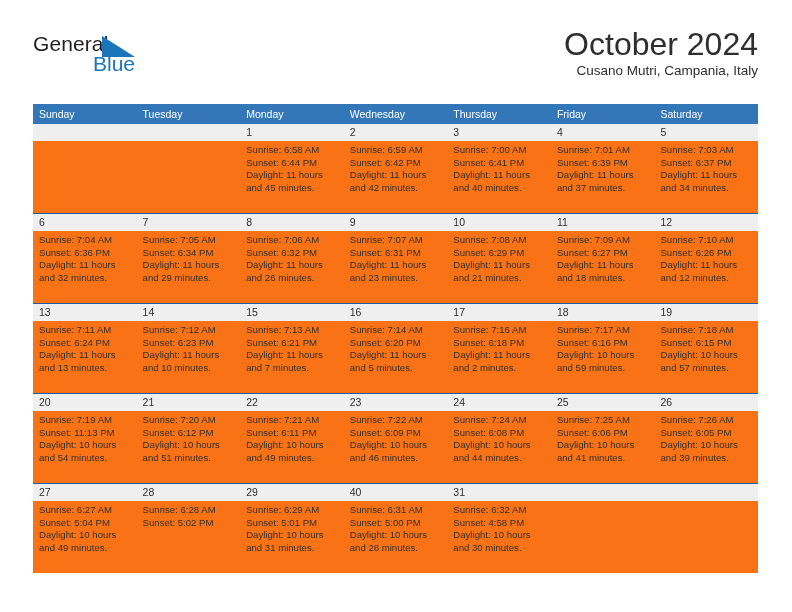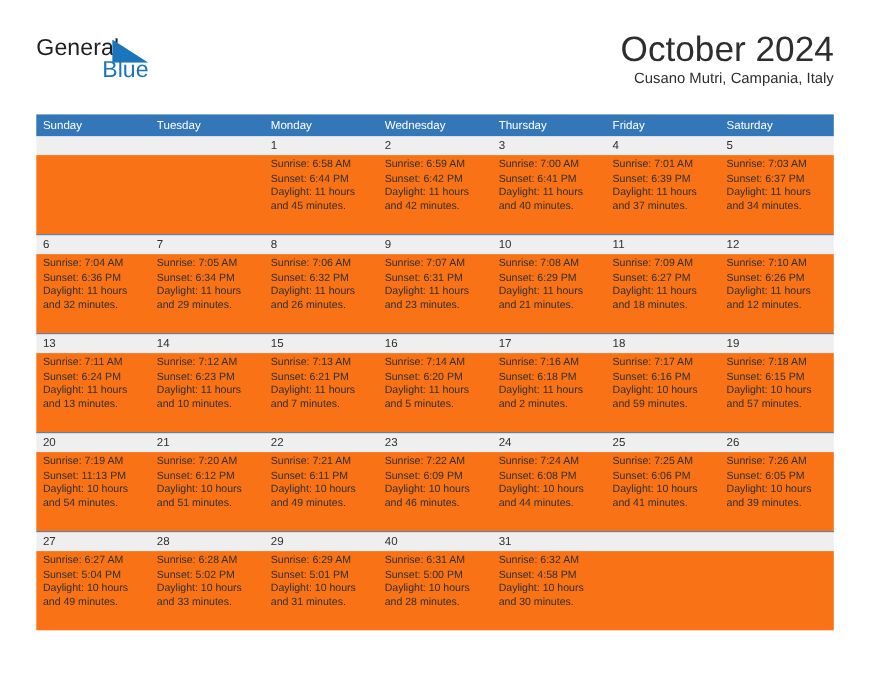--- a/index.html
+++ b/index.html
@@ -368,21 +368,20 @@
           </div>
           <div class="bodies">
             <div class="daybody">
               <div>Sunrise: 6:27 AM</div>
               <div>Sunset: 5:04 PM</div>
               <div class="dl">Daylight: 10 hours and 49 minutes.</div>
             </div>
             <div class="daybody">
               <div>Sunrise: 6:28 AM</div>
               <div>Sunset: 5:02 PM</div>
-              <div class="dl">Daylight: 10 hours and 33 minutes.</div>
             </div>
             <div class="daybody">
               <div>Sunrise: 6:29 AM</div>
               <div>Sunset: 5:01 PM</div>
               <div class="dl">Daylight: 10 hours and 31 minutes.</div>
             </div>
             <div class="daybody">
               <div>Sunrise: 6:31 AM</div>
               <div>Sunset: 5:00 PM</div>
               <div class="dl">Daylight: 10 hours and 28 minutes.</div>

